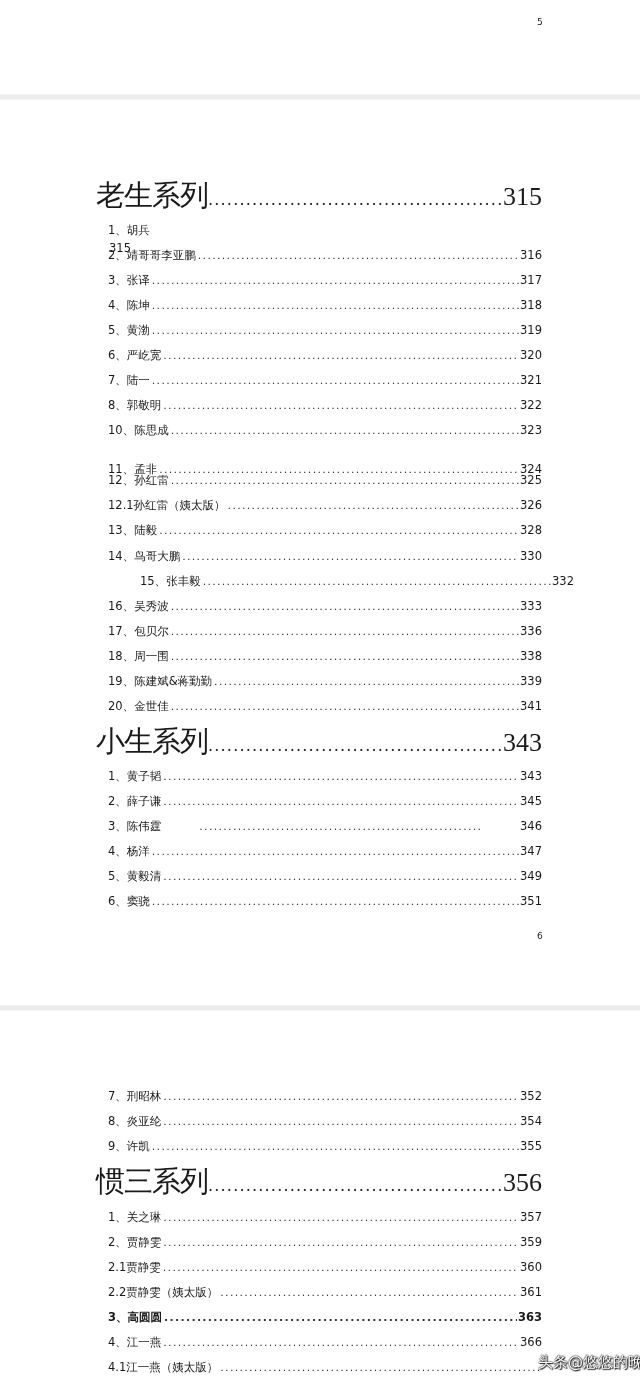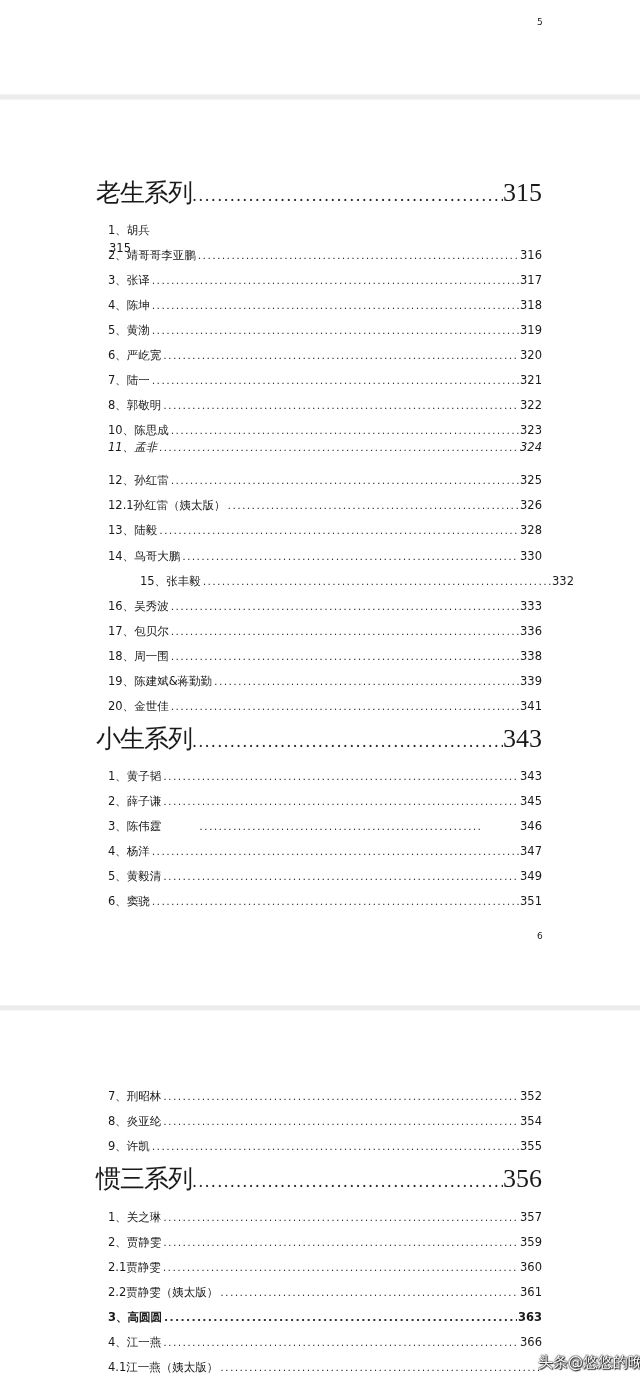--- a/index.html
+++ b/index.html
@@ -6,21 +6,21 @@
     html, body { width: 640px; height: 1387px; overflow: hidden; background: #ffffff; }
     body { position: relative; font-family: "DejaVu Sans", sans-serif; color: #1a1a1a; }
     .page-num { position: absolute; font-size: 9px; color: #222; font-family: "DejaVu Sans", sans-serif; }
     .sep { position: absolute; left: 0; width: 640px; height: 6px; background: #ececec; border-top: 1px solid #f3f3f3; border-bottom: 1px solid #f6f6f6; }
     .row { position: absolute; left: 108px; width: 434px; display: flex; align-items: baseline; height: 18px; font-size: 11.5px; line-height: 18px; }
     .row .label { white-space: nowrap; padding-right: 2px; }
     .row .dots { flex: 1; overflow: hidden; white-space: nowrap; letter-spacing: 1.3px; color: #333; font-size: 11px; }
     .row .dots::after { content: "................................................................................................................................................"; }
     .row .pg { white-space: nowrap; padding-left: 1px; }
     .heading { position: absolute; left: 96px; width: 446px; display: flex; align-items: baseline; height: 34px; font-family: "DejaVu Serif", serif; }
-    .heading .label { font-family: "DejaVu Sans", sans-serif; font-size: 25px; white-space: nowrap; font-weight: normal; letter-spacing: -1px; }
+    .heading .label { font-family: "DejaVu Sans", sans-serif; font-size: 29px; white-space: nowrap; font-weight: normal; letter-spacing: -1px; }
     .heading .dots { flex: 1; overflow: hidden; white-space: nowrap; font-size: 16px; letter-spacing: 1.2px; color: #222; }
     .heading .dots::after { content: "................................................................................................................................"; }
     .heading .pg { font-family: "Liberation Serif", serif; font-size: 26px; white-space: nowrap; }
     .watermark { position: absolute; left: 540px; top: 1353px; font-size: 15px; color: #ffffff; white-space: nowrap;
       text-shadow: 0 0 1px #000, 0 0 2px #000, 1px 1px 1px #333; left: 538px; }
   </style>
 </head>
 <body>
 
 <div class="page-num" style="left:537px; top:17px;">5</div>
@@ -70,21 +70,21 @@
 <div class="row" style="top:396px;">
     <span class="label">8、郭敬明</span>
     <span class="dots"></span>
     <span class="pg">322</span>
   </div>
 <div class="row" style="top:421px;">
     <span class="label">10、陈思成</span>
     <span class="dots"></span>
     <span class="pg">323</span>
   </div>
-<div class="row" style="top:438px;font-style:italic;">
+<div class="row" style="top:460px;">
     <span class="label">11、孟非</span>
     <span class="dots"></span>
     <span class="pg">324</span>
   </div>
 <div class="row" style="top:471px;">
     <span class="label">12、孙红雷</span>
     <span class="dots"></span>
     <span class="pg">325</span>
   </div>
 <div class="row" style="top:496px;">

